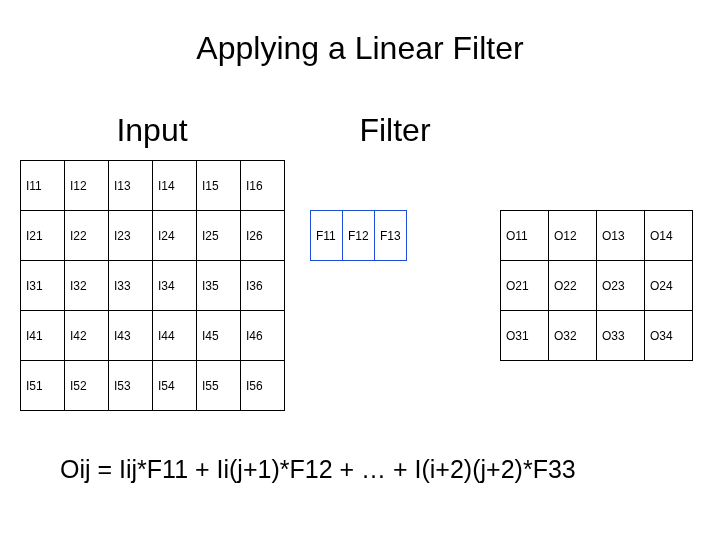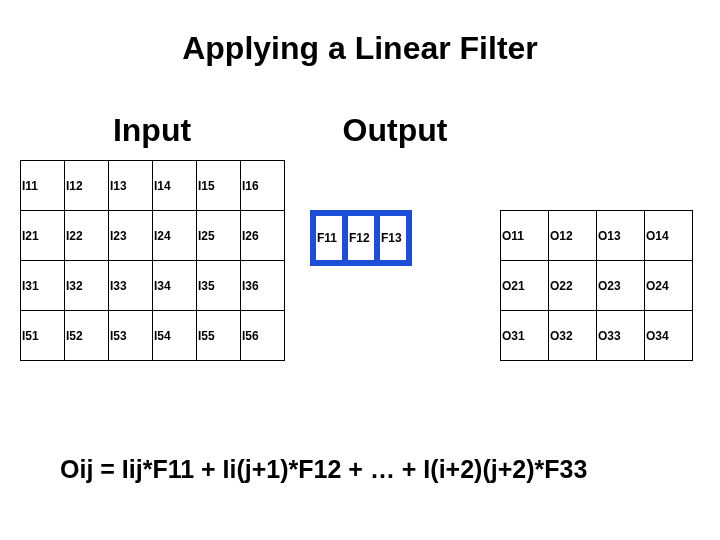--- a/index.html
+++ b/index.html
@@ -9,21 +9,20 @@
     height: 540px;
     background: #fff;
     font-family: Arial, Helvetica, sans-serif;
     color: #000;
   }
   .slide {
     width: 720px;
     height: 540px;
     position: relative;
     box-sizing: border-box;
-    font-weight: bold;
   }
   .title {
     position: absolute;
     top: 30px;
     left: 0;
     width: 720px;
     text-align: center;
     font-size: 32px;
   }
   .section-label {
@@ -38,31 +37,32 @@
   .grid {
     position: absolute;
     border-collapse: collapse;
     table-layout: fixed;
   }
   .grid td {
     border: 1px solid #000;
     font-size: 12px;
     text-align: left;
     vertical-align: middle;
+    padding-left: 5px;
     box-sizing: border-box;
     font-family: Arial, Helvetica, sans-serif;
   }
 
   
   .grid.input { top: 160px; left: 20px; }
   .grid.input td { width: 44px; height: 50px; }
 
   
   .grid.filter { top: 210px; left: 310px; }
-  .grid.filter td { width: 32px; height: 50px; border: 6px solid #1d4ed8; }
+  .grid.filter td { width: 32px; height: 50px; border: 1px solid #1d4ed8; }
 
   
   .grid.output { top: 210px; left: 500px; }
   .grid.output td { width: 48px; height: 50px; }
 
   .equation {
     position: absolute;
     top: 455px;
     left: 20px;
     width: 680px;
@@ -72,21 +72,21 @@
   }
 </style>
 </head>
 <body>
 
 <div class="slide">
 
   <div class="title">Applying a Linear Filter</div>
 
   <div class="section-label label-input">Input</div>
-  <div class="section-label label-filter">Output</div>
+  <div class="section-label label-filter">Filter</div>
 
   <table class="grid input">
     <tbody>
         <tr>
       <td>I11</td>
       <td>I12</td>
       <td>I13</td>
       <td>I14</td>
       <td>I15</td>
       <td>I16</td>
@@ -99,20 +99,28 @@
       <td>I25</td>
       <td>I26</td>
     </tr>
     <tr>
       <td>I31</td>
       <td>I32</td>
       <td>I33</td>
       <td>I34</td>
       <td>I35</td>
       <td>I36</td>
+    </tr>
+    <tr>
+      <td>I41</td>
+      <td>I42</td>
+      <td>I43</td>
+      <td>I44</td>
+      <td>I45</td>
+      <td>I46</td>
     </tr>
     <tr>
       <td>I51</td>
       <td>I52</td>
       <td>I53</td>
       <td>I54</td>
       <td>I55</td>
       <td>I56</td>
     </tr>
   </tbody>

